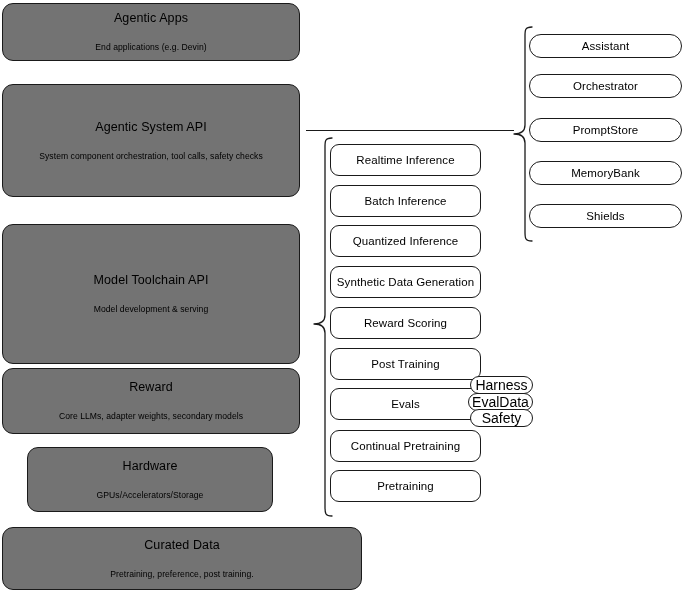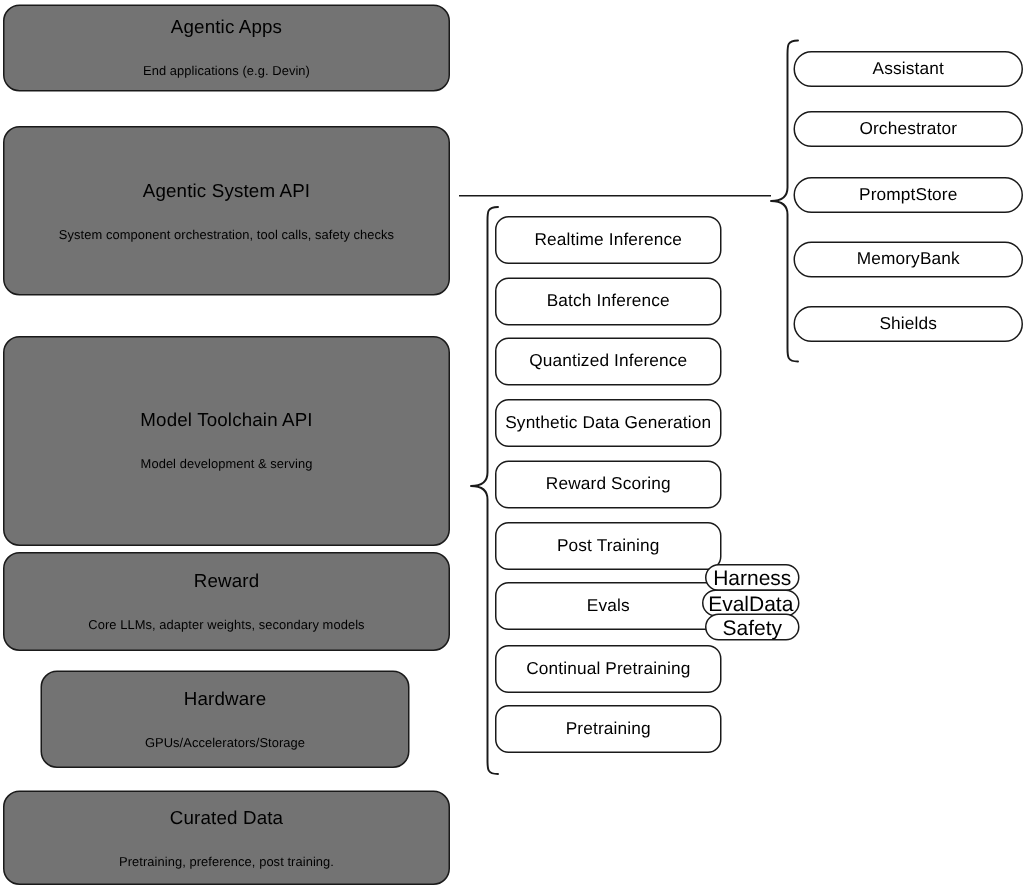--- a/index.html
+++ b/index.html
@@ -50,21 +50,21 @@
     color: #000;
     margin-top: 1px;
     letter-spacing: 0.05px;
   }
 
   #box-agentic-apps      { left: 2px;  top: 3px;   width: 298px; height: 58px;  }
   #box-agentic-system    { left: 2px;  top: 84px;  width: 298px; height: 113px; }
   #box-model-toolchain   { left: 2px;  top: 224px; width: 298px; height: 140px; }
   #box-models            { left: 2px;  top: 368px; width: 298px; height: 66px;  }
   #box-hardware          { left: 16px;  top: 447px; width: 246px; height: 65px; margin-left: 11px;  }
-  #box-curated-data      { left: 2px;  top: 527px; width: 298px; height: 63px;  }
+  #box-curated-data      { left: 2px;  top: 527px; width: 360px; height: 63px;  }
 
   
   .pill-box {
     position: absolute;
     box-sizing: border-box;
     border: 1.3px solid #1a1a1a;
     border-radius: 9px;
     background: #ffffff;
     display: flex;
     align-items: center;

